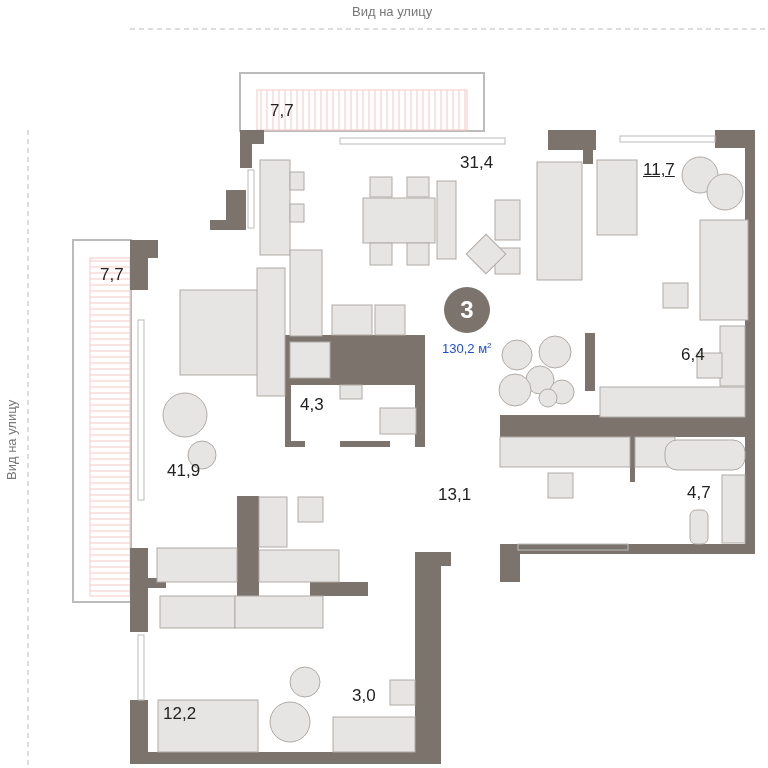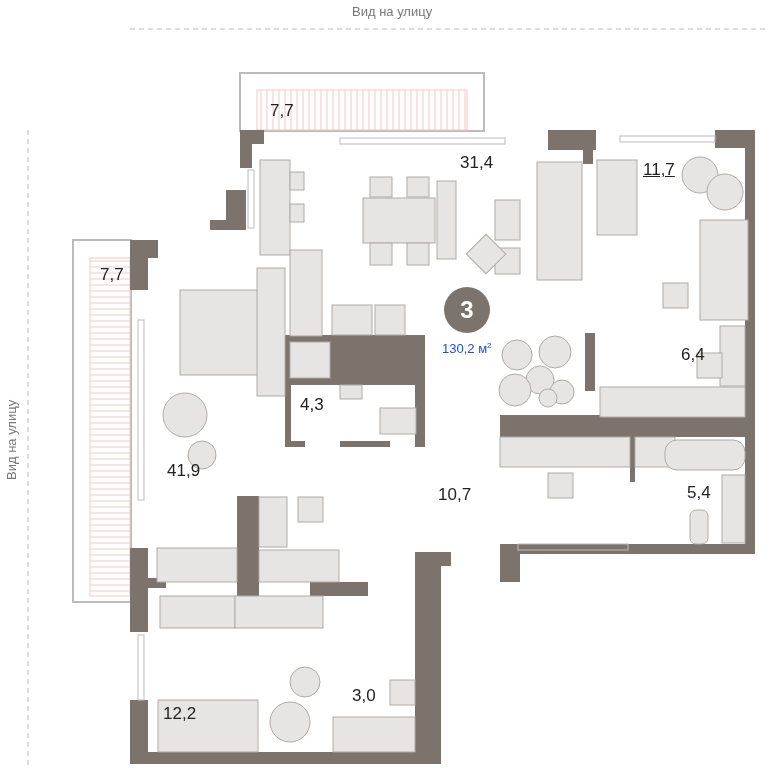--- a/index.html
+++ b/index.html
@@ -146,16 +146,16 @@
   </div>
 <div class="total"><span>130,2 м</span><sup>2</sup></div>
 
 <div class="lbl" style="left:270px;top:101px;">7,7</div>
 <div class="lbl" style="left:100px;top:265px;">7,7</div>
 <div class="lbl" style="left:460px;top:153px;">31,4</div>
 <div class="lbl" style="left:643px;top:160px;text-decoration:underline;">11,7</div>
 <div class="lbl" style="left:653px;top:345px;margin-left:28px;">6,4</div>
 <div class="lbl" style="left:300px;top:395px;text-align:right;">4,3</div>
 <div class="lbl" style="left:167px;top:461px;">41,9</div>
-<div class="lbl" style="left:438px;top:485px;">10,7</div>
-<div class="lbl" style="left:687px;top:483px;">5,4</div>
+<div class="lbl" style="left:438px;top:485px;">13,1</div>
+<div class="lbl" style="left:687px;top:483px;">4,7</div>
 <div class="lbl" style="left:163px;top:670px;margin-top:34px;">12,2</div>
 <div class="lbl" style="left:352px;top:686px;">3,0</div>
 
 </body></html>

